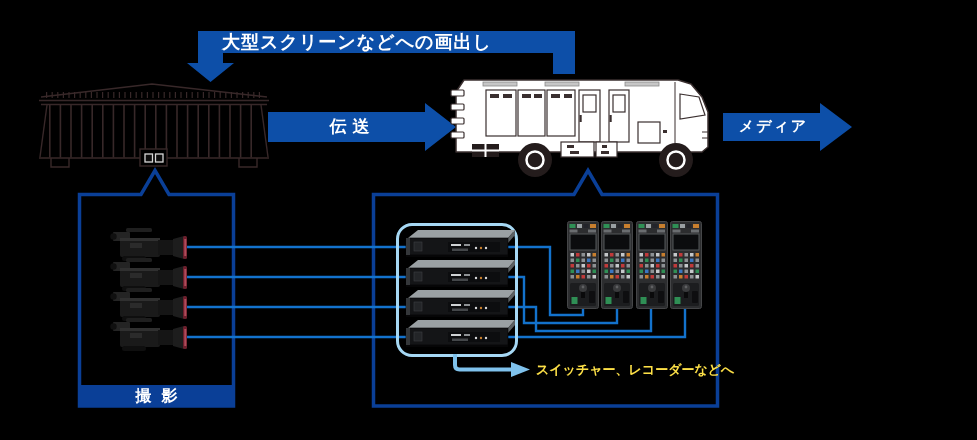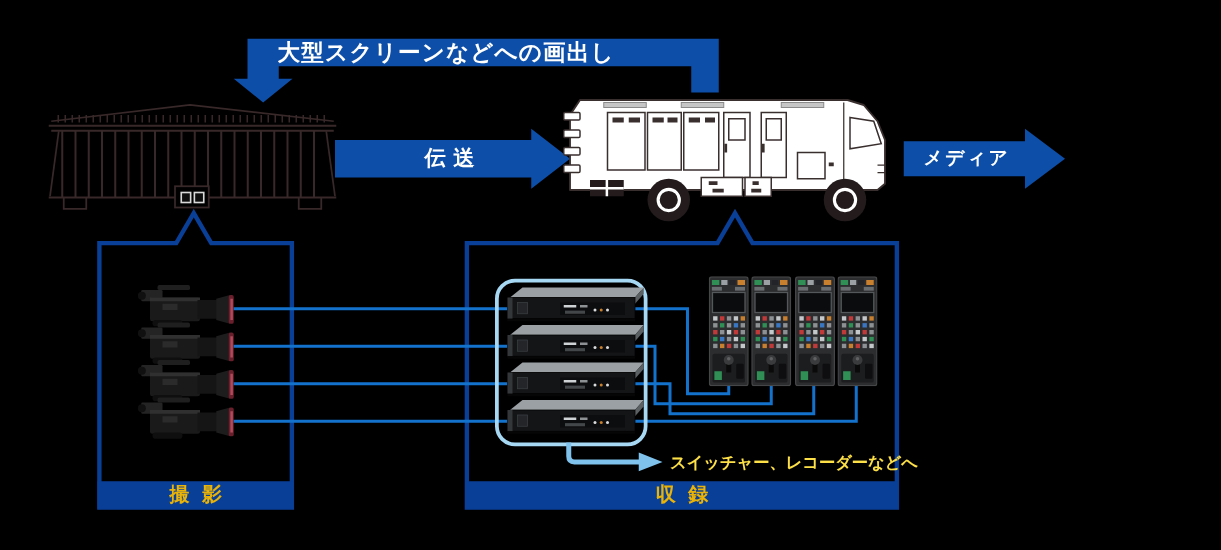--- a/index.html
+++ b/index.html
@@ -6,24 +6,24 @@
   .stage{
     position:relative;width:977px;height:440px;background:#000;overflow:hidden;
     font-family:"Liberation Sans","DejaVu Sans",sans-serif;
   }
   .abs{position:absolute;}
   .label{
     position:absolute;color:#fff;font-weight:bold;text-align:center;
     display:flex;align-items:center;justify-content:center;white-space:nowrap;
   }
   .band-label{left:198px;top:30px;width:318px;height:23px;font-size:18px;letter-spacing:1px;}
-  .trans-label{left:268px;top:111px;width:157px;height:31px;font-size:17px;letter-spacing:6px;padding-left:16px;}
+  .trans-label{left:268px;top:111px;width:157px;height:31px;font-size:17px;letter-spacing:6px;padding-left:6px;}
   .media-label{left:723px;top:112px;width:97px;height:29px;font-size:15px;letter-spacing:2px;padding-left:2px;}
   .bar{
-    position:absolute;background:#0a3f97;color:#eab308;font-weight:bold;font-size:16px;
+    position:absolute;background:#0a3f97;color:#ffffff;font-weight:bold;font-size:16px;
     display:flex;align-items:center;justify-content:center;letter-spacing:10px;padding-left:10px;
     box-sizing:border-box;
   }
   .bar-shooting{left:78px;top:385px;width:157px;height:22px;}
   .bar-recording{left:372px;top:385px;width:347px;height:22px;}
   .rounded-box{
     position:absolute;left:396px;top:223px;width:122px;height:134px;
     border:3px solid #a6d8f4;border-radius:16px;box-sizing:border-box;background:transparent;
   }
   .note{
@@ -248,23 +248,20 @@
   <svg class="abs" style="left:110px;top:287px" width="78" height="36">
       <use href="#sym-camera"></use>
     </svg>
   <svg class="abs" style="left:110px;top:317px" width="78" height="36">
       <use href="#sym-camera"></use>
     </svg>
 
   <div class="bar bar-shooting">
     <span>撮影</span>
   </div>
-  <div class="bar bar-recording">
-    <span>収録</span>
-  </div>
 
   <svg class="abs" style="left:440px;top:350px" width="100" height="34" viewBox="440 350 100 34">
     <path d="M455,354 V365 Q455,369.5 459.5,369.5 H512" fill="none" stroke="#7fc2ec" stroke-width="4"></path>
     <polygon points="511,362 511,377 530,369.5" fill="#7fc2ec"></polygon>
   </svg>
   <div class="note">スイッチャー、レコーダーなどへ</div>
 
 </div>
 
 </body></html>

